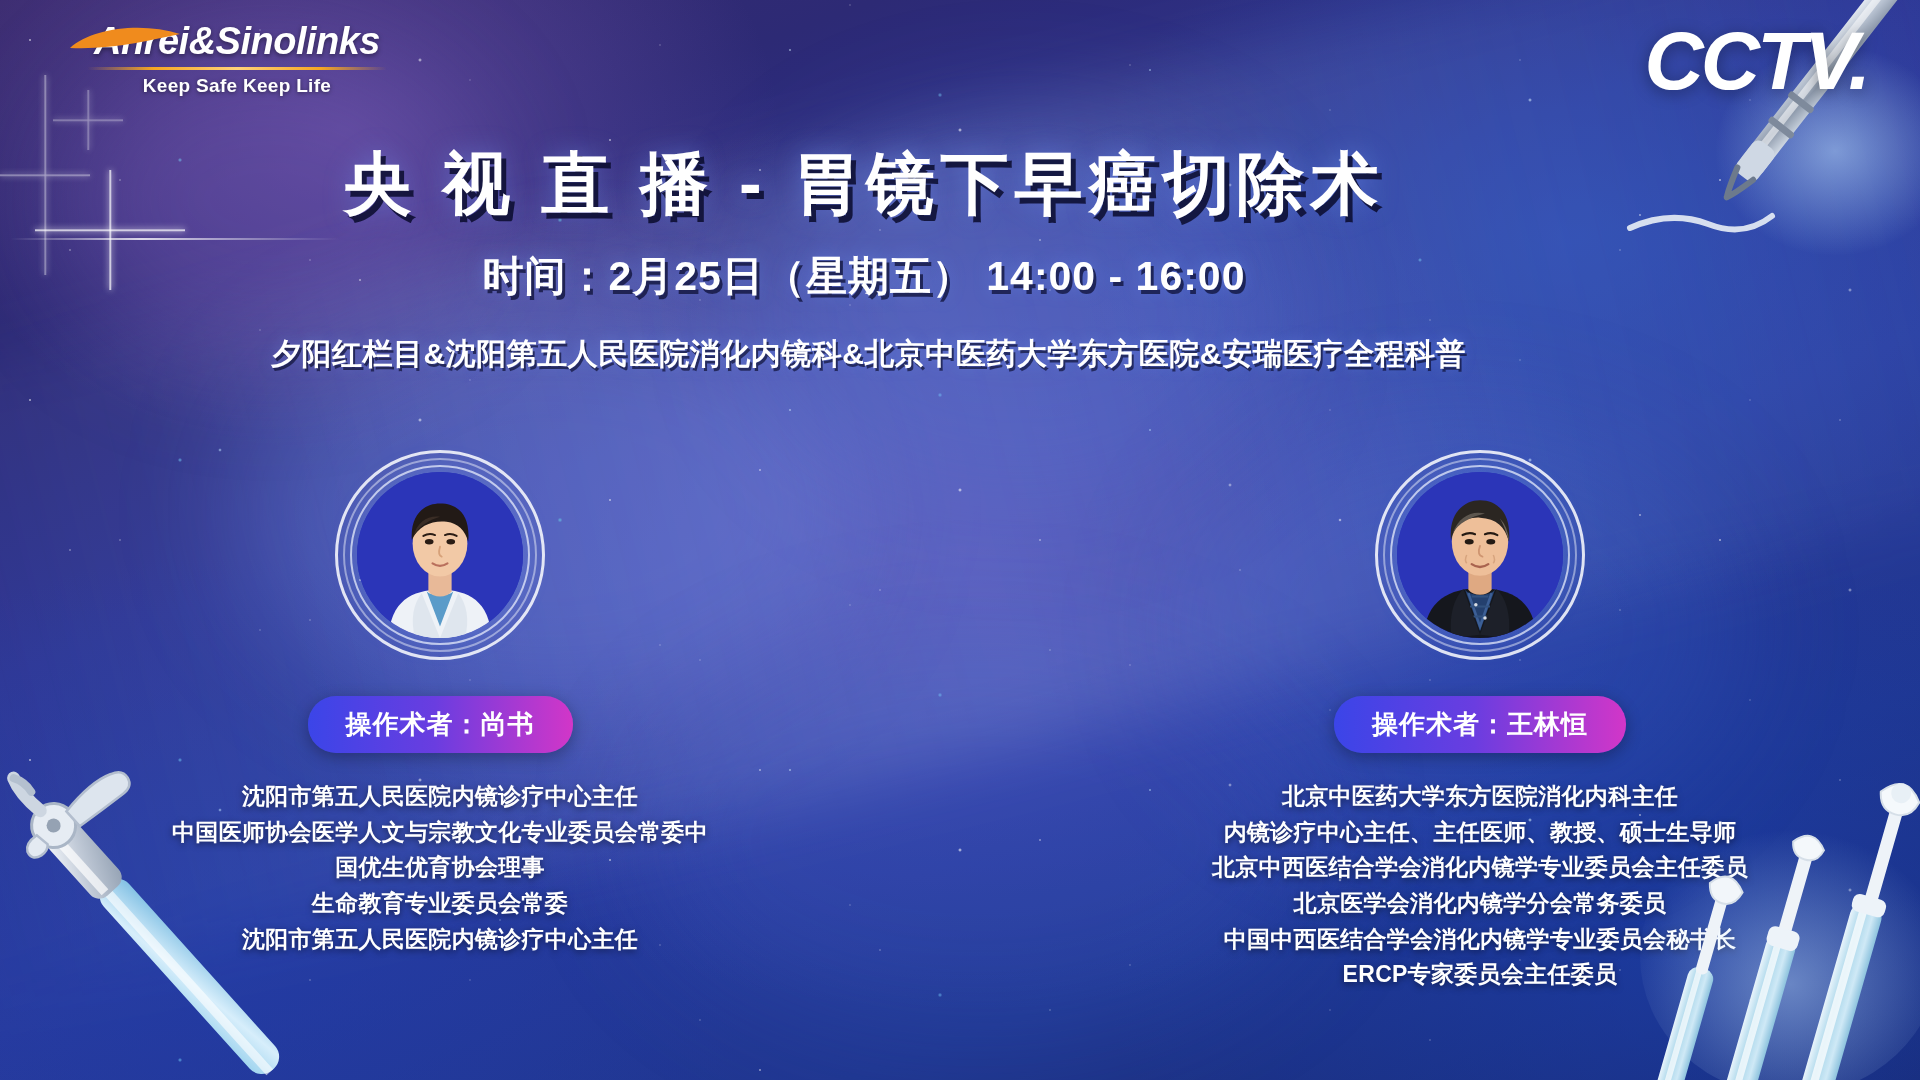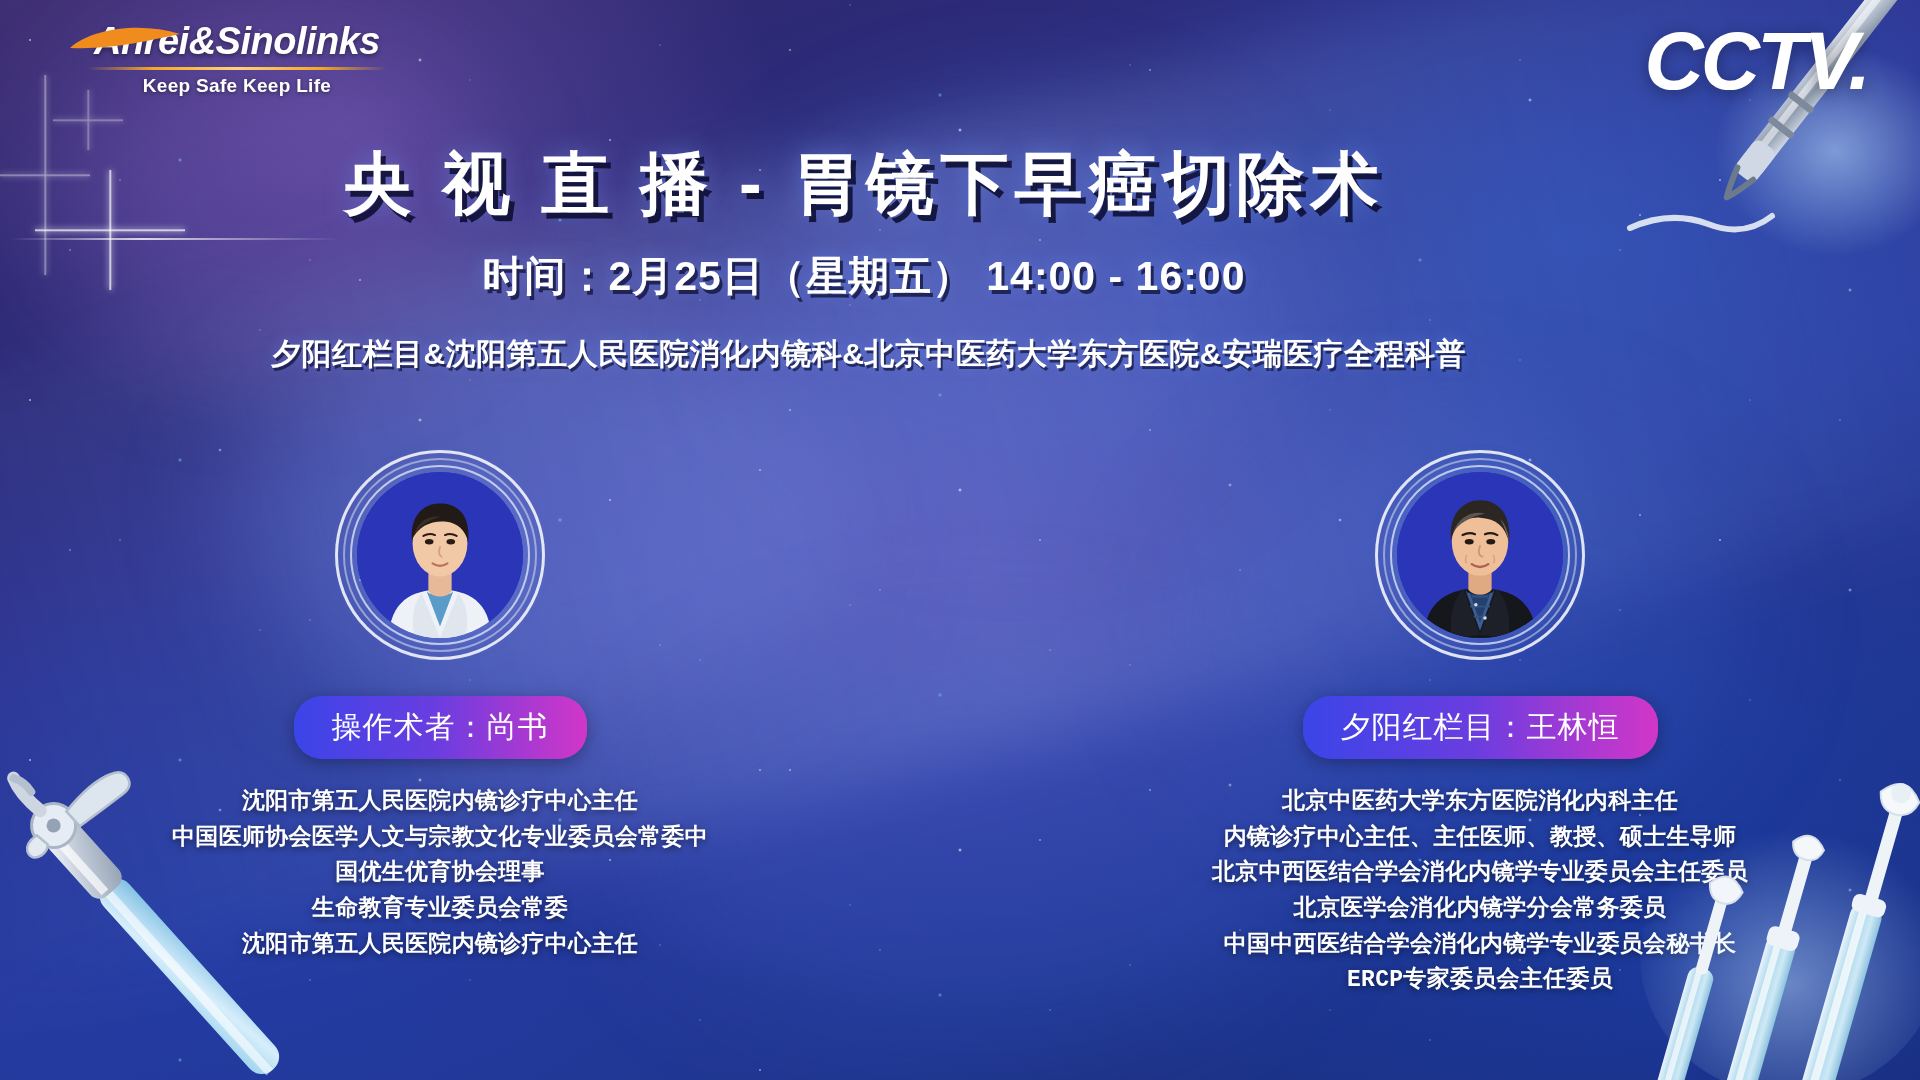--- a/index.html
+++ b/index.html
@@ -173,25 +173,25 @@
   .portrait {
     position:absolute; inset:22px; border-radius:50%; overflow:hidden;
     background:#2b35b8; box-shadow:0 0 26px rgba(120,160,255,.35);
   }
   .portrait svg { display:block; width:100%; height:100%; }
 
   .name-badge {
     margin-top:36px;
     padding:11px 38px; border-radius:28px;
     background:linear-gradient(90deg,#3b45e8 0%,#6a3de0 48%,#d236c8 100%);
-    color:#fff; font-size:30px; font-weight:normal; letter-spacing:1px;
+    color:#fff; font-size:26px; font-weight:bold; letter-spacing:1px;
     white-space:nowrap; box-shadow:0 4px 16px rgba(0,0,0,.3);
   }
   .credentials {
-    margin-top:26px; text-align:center; width:700px;font-family:Liberation Mono, monospace;
+    margin-top:26px; text-align:center; width:700px;
   }
   .credentials li {
     list-style:none; color:#fff; font-size:23px; font-weight:bold;
     line-height:1.55; letter-spacing:.3px; white-space:nowrap;
     text-shadow:0 2px 6px rgba(0,0,0,.5);
   }
 
   
   .device { position:absolute; pointer-events:none; }
   #device-top-right { right:-30px; top:-24px; width:330px; height:300px; transform:rotate(0deg); }
@@ -338,21 +338,21 @@
             <ellipse cx="113" cy="84" rx="5.4" ry="3.2" fill="#241a13"></ellipse>
             <path d="M79 76 q8 -4 15 -1" stroke="#241a13" stroke-width="2.6" fill="none" stroke-linecap="round"></path>
             <path d="M106 75 q8 -3 15 1" stroke="#241a13" stroke-width="2.6" fill="none" stroke-linecap="round"></path>
 
             <path d="M100 89 q-4 11 3 13" stroke="#cf9571" stroke-width="2.2" fill="none" stroke-linecap="round"></path>
             <path d="M90 111 q10 7 20 0" stroke="#a9644f" stroke-width="2.8" fill="none" stroke-linecap="round"></path>
             <path d="M84 100 q-3 6 0 10 M116 100 q3 6 0 10" stroke="#d7a47e" stroke-width="1.8" fill="none"></path>
           </svg>
         </div>
       </div>
-      <div class="name-badge">夕阳红栏目：王林恒</div>
+      <div class="name-badge">操作术者：王林恒</div>
       <ul class="credentials">
         <li>北京中医药大学东方医院消化内科主任</li>
         <li>内镜诊疗中心主任、主任医师、教授、硕士生导师</li>
         <li>北京中西医结合学会消化内镜学专业委员会主任委员</li>
         <li>北京医学会消化内镜学分会常务委员</li>
         <li>中国中西医结合学会消化内镜学专业委员会秘书长</li>
         <li>ERCP专家委员会主任委员</li>
       </ul>
     </div>
 

